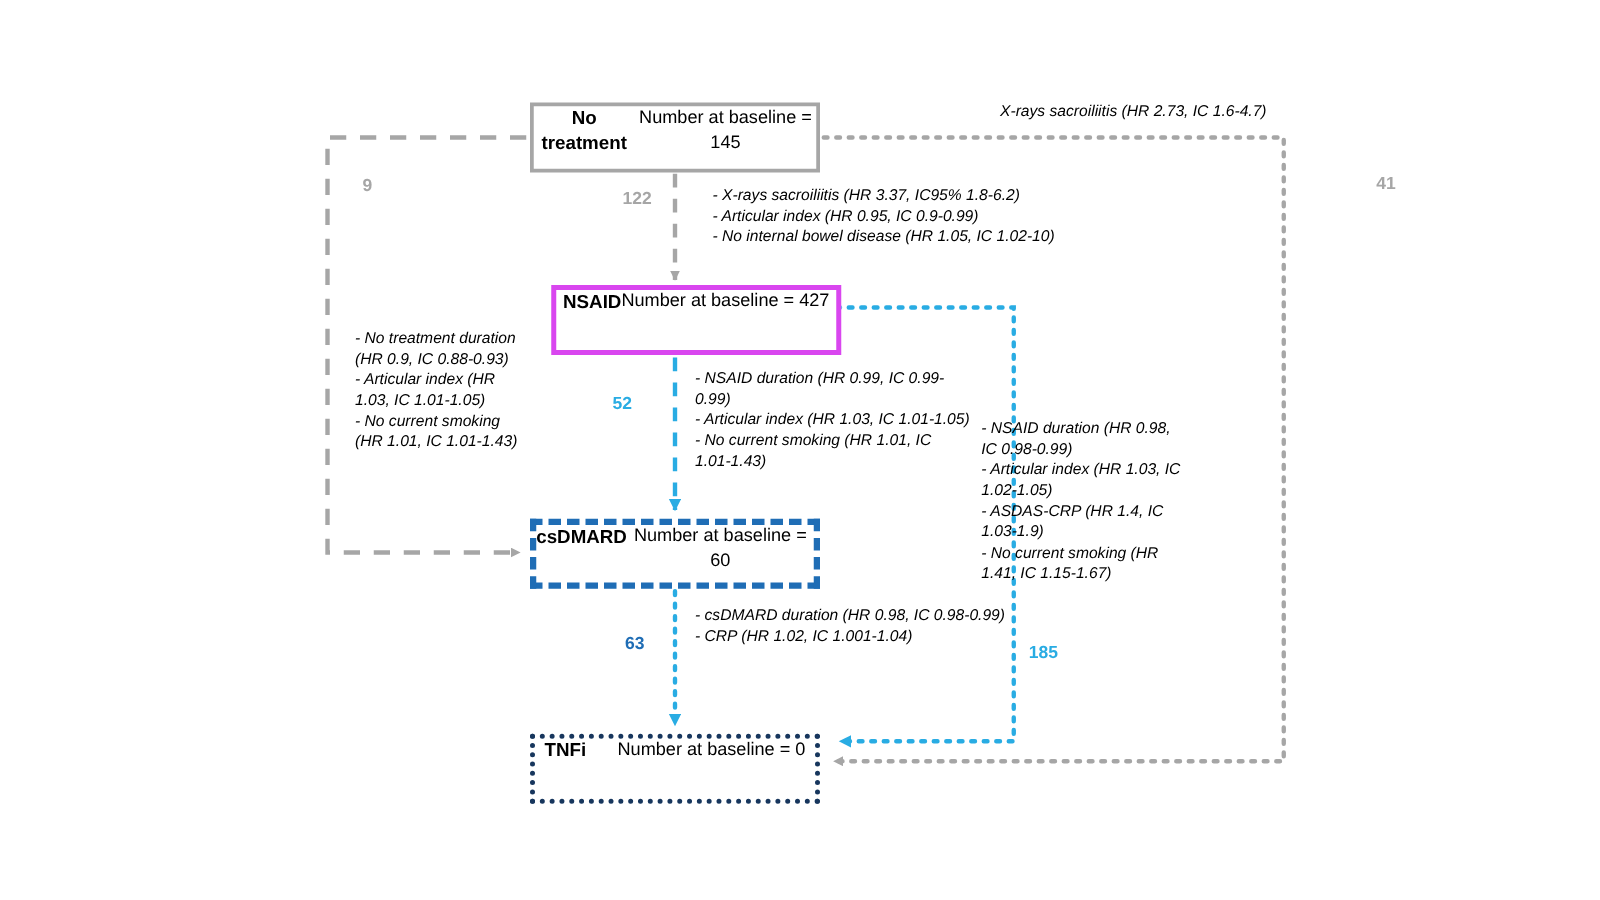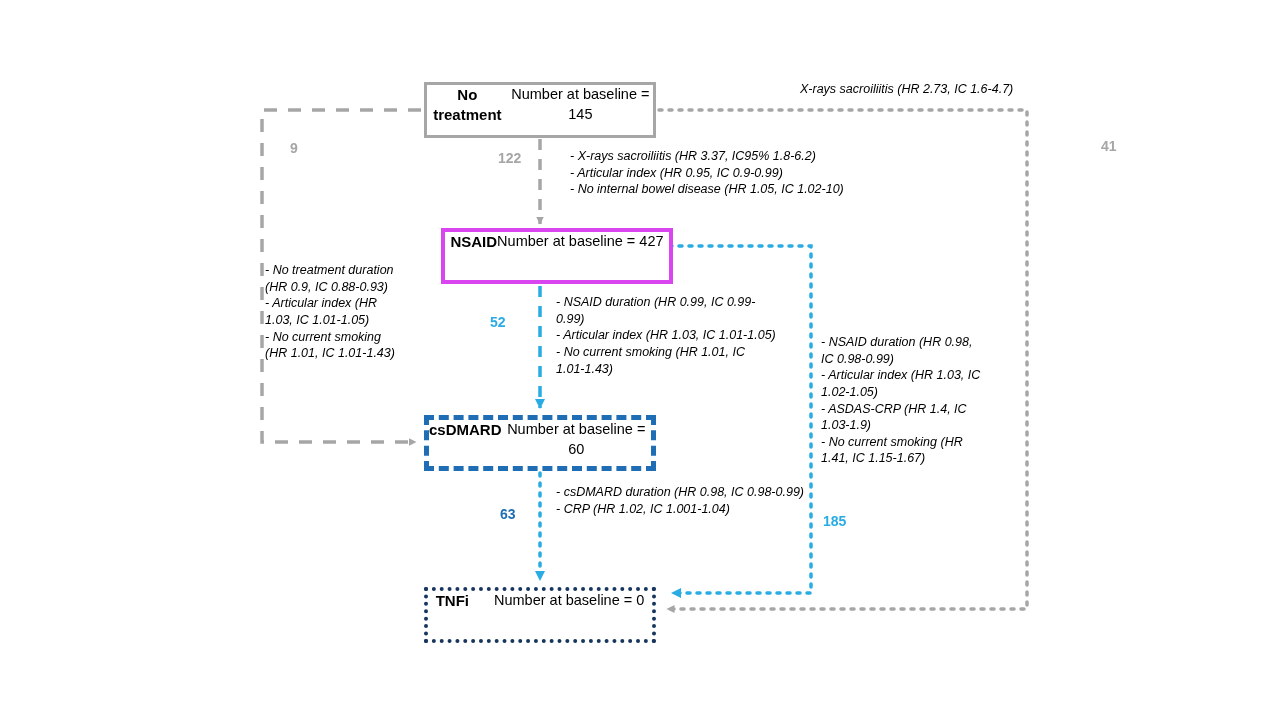--- a/index.html
+++ b/index.html
@@ -76,22 +76,22 @@
     color: #000000;
     white-space: pre-line;
   }
   .ann-top-right {
     left: 800px; top: 81px; width: 250px;
     font-size: 12.5px;
   }
   .ann-nt-nsaid { left: 556px; top: 148px; width: 290px; margin-left: 14px; }
   .ann-nsaid-cs { left: 556px; top: 294px; width: 220px; }
   .ann-cs-tnfi  { left: 556px; top: 484px; width: 260px; }
-  .ann-left     { left: 265px; top: 262px; width: 140px; }
-  .ann-right    { left: 821px; top: 334px; width: 160px; }
+  .ann-left     { left: 284px; top: 262px; width: 140px; }
+  .ann-right    { left: 785px; top: 334px; width: 160px; }
 
   
   .count {
     position: absolute;
     font-size: 14px;
     font-weight: bold;
     color: #a6a6a6;
   }
   .count.blue-light { color: #29ace3; }
   .count.blue-dark  { color: #1f6db5; }

